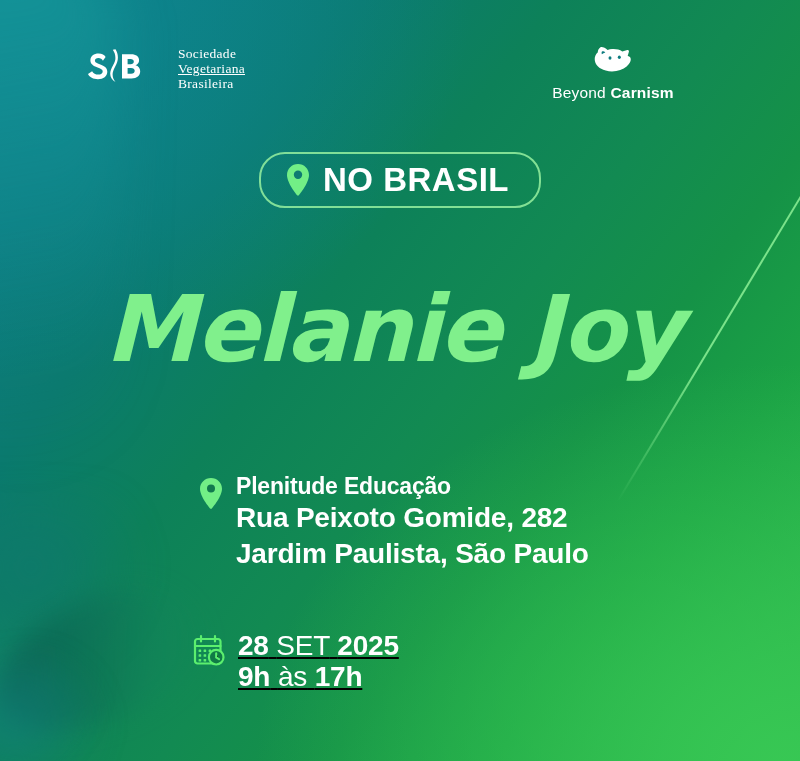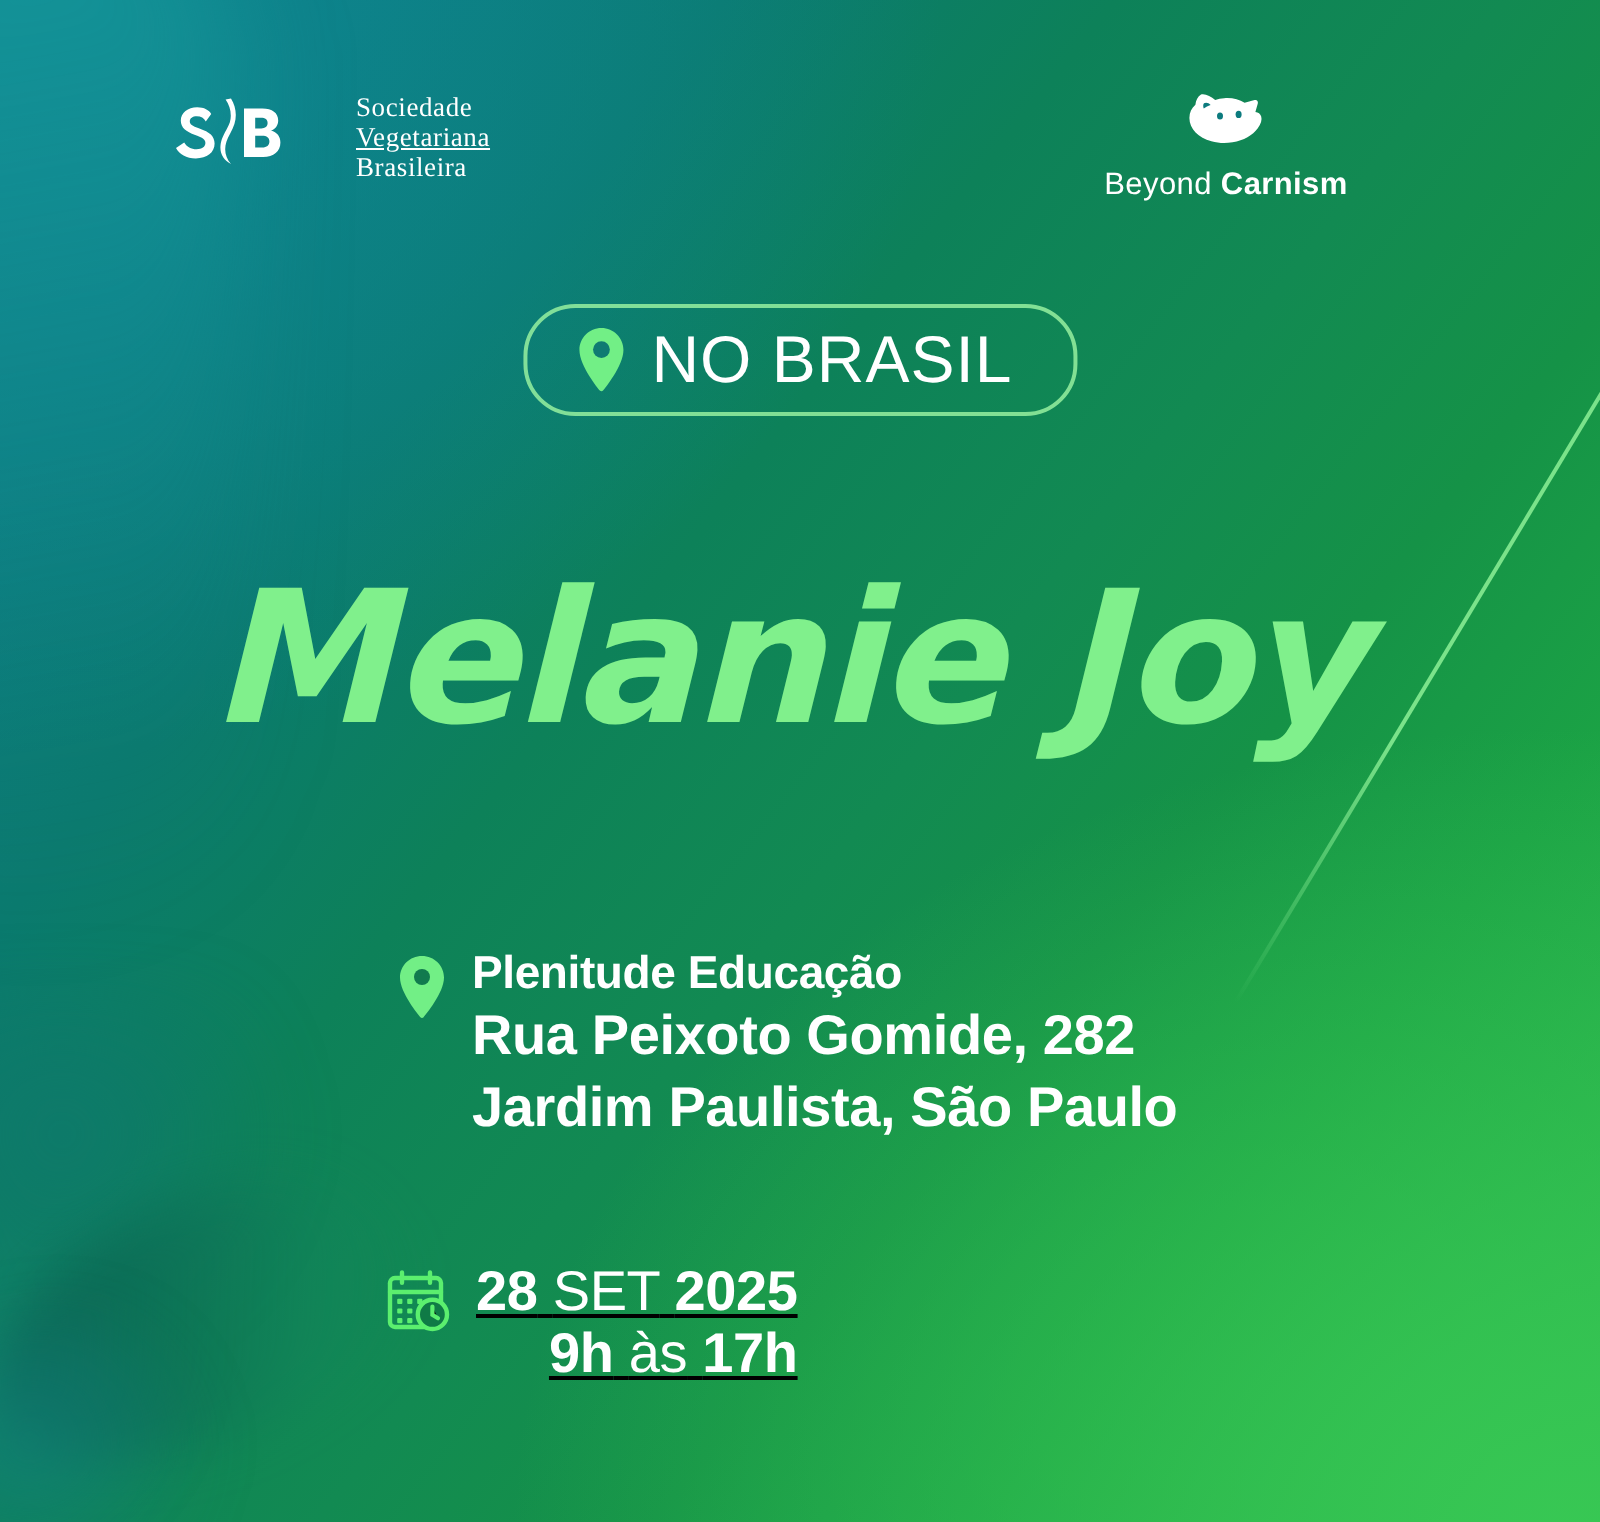--- a/index.html
+++ b/index.html
@@ -95,21 +95,21 @@
 
   
   .badge {
     position:absolute; left:50%; top:152px; transform:translateX(-50%);
     display:flex; align-items:center; gap:13px;
     padding:9px 30px 10px 25px;
     border:2.5px solid rgba(150,240,160,0.85);
     border-radius:26px;
   }
   .badge-txt {
-    color:#fff; font-weight:normal; font-size:33px;
+    color:#fff; font-weight:bold; font-size:33px;
     letter-spacing:.5px; line-height:1;
   }
   .pin-badge { width:24px; height:32px; display:block; }
 
   
   .title-main {
     position:absolute; left:0; right:0; top:228px;
     text-align:center; color:#fff;
     font-weight:bold; font-size:63px;
     letter-spacing:-.5px; line-height:1;
@@ -137,21 +137,21 @@
   .venue-name { font-size:23px; font-weight:bold; line-height:1.12; letter-spacing:-.2px; }
   .venue-addr { font-size:28px; font-weight:700; line-height:1.28; letter-spacing:-.2px; }
 
   .info-date {
     position:absolute; left:192px; top:630px;
     display:flex; align-items:flex-start; gap:12px;text-decoration:underline;
   }
   .cal-icon { width:34px; height:34px; display:block; margin-top:3px; flex:none; }
   .date-lines { color:#fff; line-height:1.12; }
   .date-line1 { font-size:28px; letter-spacing:-.2px; }
-  .date-line2 { font-size:28px; letter-spacing:-.2px;text-align:right; }
+  .date-line2 { font-size:28px; letter-spacing:-.2px; }
   .date-lines b { font-weight:bold; }
   .date-lines span.lt { font-weight:400; }
 </style>
 </head>
 <body>
 
 <div id="poster">
 
   <div class="bg-col"></div>
   <div class="bg-blob"></div>

